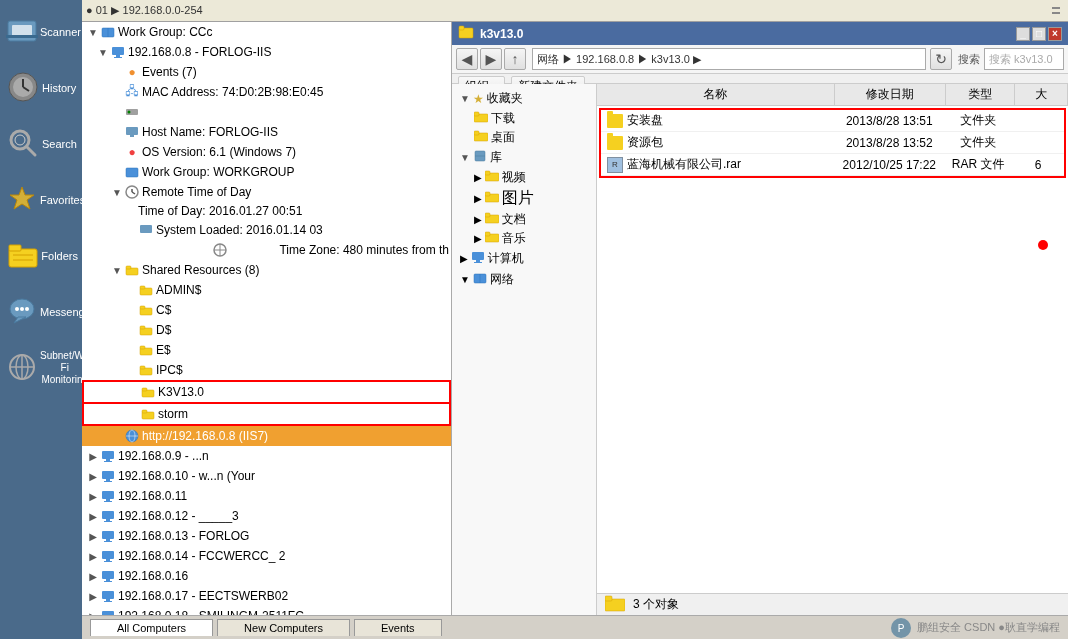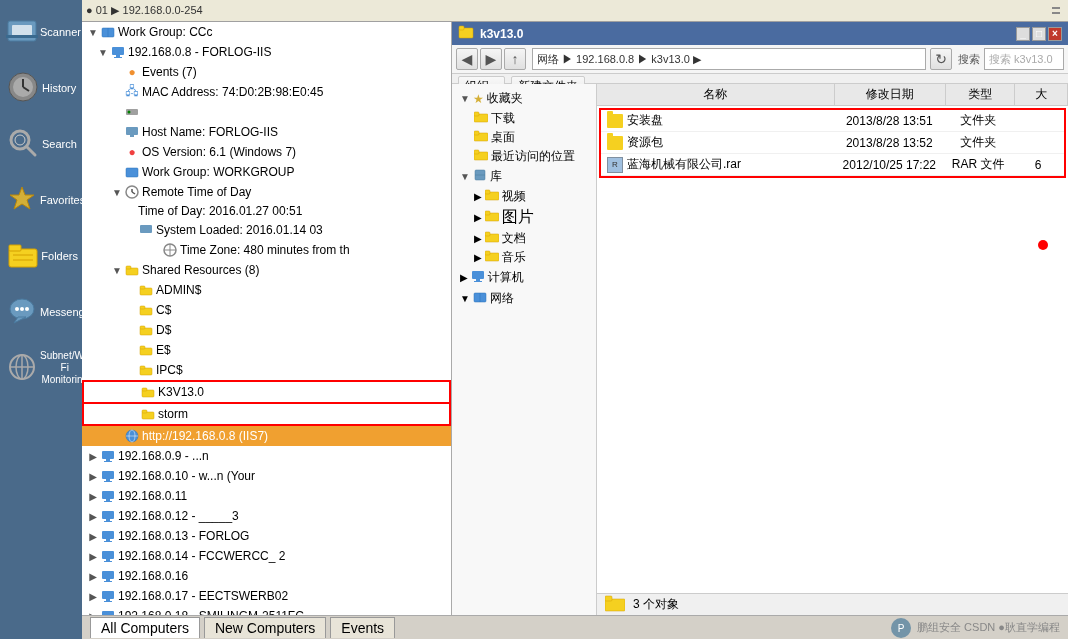--- a/index.html
+++ b/index.html
@@ -63,21 +63,21 @@
     
     .tree-item { padding: 1px 0; cursor: pointer; white-space: nowrap; }
     .tree-row { display: flex; align-items: center; padding: 1px 2px; }
     .tree-expander { width: 14px; height: 14px; display: inline-flex; align-items: center; justify-content: center; font-size: 10px; color: #555; flex-shrink: 0; }
     .tree-icon { width: 16px; height: 16px; display: inline-flex; align-items: center; justify-content: center; flex-shrink: 0; margin-right: 2px; }
     .tree-label { font-size: 12px; }
 
     
     .status-bar { height: 24px; background: #d4d0c8; border-top: 1px solid #aaa; display: flex; align-items: center; justify-content: space-between; padding: 0 8px; }
     .status-left { display: flex; gap: 4px; }
-    .status-tab { padding: 2px 10px; background: #e8e4d8; border: 1px solid #999; border-bottom: none; font-size: 14px; cursor: pointer; }
+    .status-tab { padding: 2px 26px; background: #e8e4d8; border: 1px solid #999; border-bottom: none; font-size: 11px; cursor: pointer; }
     .status-tab.active { background: white; }
     .status-right { display: flex; align-items: center; gap: 8px; }
     .watermark { color: #888; font-size: 11px; }
     .row-highlight-orange { background: #f0a030 !important; color: white !important; }
 
     
     ::-webkit-scrollbar { width: 8px; height: 8px; }
     ::-webkit-scrollbar-track { background: #e0e0e0; }
     ::-webkit-scrollbar-thumb { background: #a0a0a0; }
   </style>
@@ -291,21 +291,21 @@
             <span class="tree-icon">
               <svg width="14" height="14">
                   <rect x="1" y="2" width="12" height="8" rx="1" fill="#6a9abf"></rect>
                 </svg>
             </span>
             <span class="tree-label">System Loaded: 2016.01.14  03</span>
           </div>
         </div>
 
         <div class="tree-item">
-          <div class="tree-row" style="padding-left: 66px;">
+          <div class="tree-row" style="padding-left: 66px; justify-content: space-between;">
             <span class="tree-expander" style="width:14px;"></span>
             <span class="tree-icon">
               <svg width="14" height="14">
                   <circle cx="7" cy="7" r="6" fill="none" stroke="#888" stroke-width="1.5"></circle>
                   <line x1="7" y1="1" x2="7" y2="13" stroke="#888" stroke-width="1"></line>
                   <line x1="1" y1="7" x2="13" y2="7" stroke="#888" stroke-width="1"></line>
                 </svg>
             </span>
             <span class="tree-label">Time Zone: 480 minutes from th</span>
           </div>
@@ -610,29 +610,20 @@
               <span style="font-size:12px;">下载</span>
             </div>
             <div style="padding:1px 8px 1px 22px; cursor:pointer; display:flex; align-items:center; gap:3px;">
               <span>
                 <svg width="14" height="12">
                     <rect x="0" y="3" width="14" height="8" rx="1" fill="#f5d020" stroke="#d4a000" stroke-width="0.5"></rect>
                     <rect x="0" y="1" width="5" height="4" rx="1" fill="#f5d020" stroke="#d4a000" stroke-width="0.5"></rect>
                   </svg>
               </span>
               <span style="font-size:12px;">桌面</span>
-            </div>
-            <div style="padding:1px 8px 1px 22px; cursor:pointer; display:flex; align-items:center; gap:3px;">
-              <span>
-                <svg width="14" height="12">
-                    <rect x="0" y="3" width="14" height="8" rx="1" fill="#f5d020" stroke="#d4a000" stroke-width="0.5"></rect>
-                    <rect x="0" y="1" width="5" height="4" rx="1" fill="#f5d020" stroke="#d4a000" stroke-width="0.5"></rect>
-                  </svg>
-              </span>
-              <span style="font-size:12px;">最近访问的位置</span>
             </div>
 
             <div style="padding:2px 8px; cursor:pointer; display:flex; align-items:center; gap:3px;">
               <span style="font-size:10px; color:#555;">▼</span>
               <span>
                 <svg width="14" height="14">
                     <rect x="2" y="2" width="10" height="10" rx="1" fill="#6a9abf" stroke="#4a7a9f" stroke-width="0.5"></rect>
                     <line x1="2" y1="7" x2="12" y2="7" stroke="#4a7a9f" stroke-width="0.5"></line>
                   </svg>
               </span>

